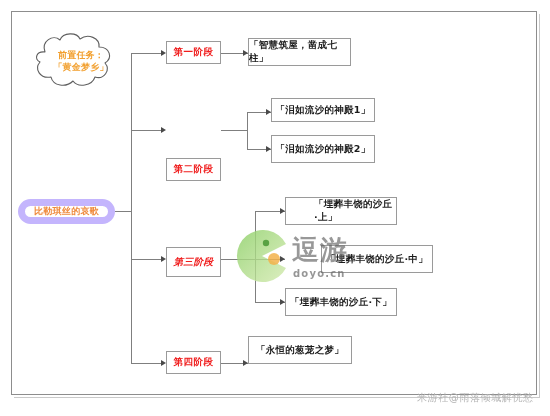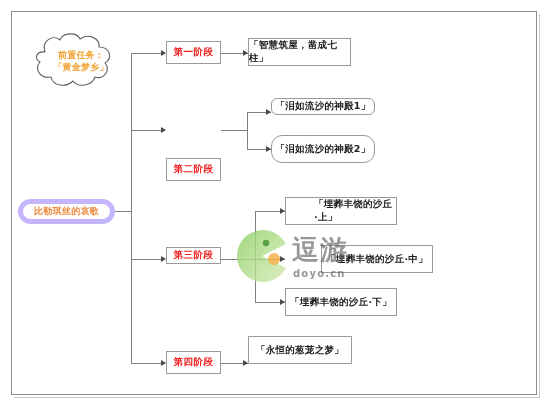--- a/index.html
+++ b/index.html
@@ -39,21 +39,21 @@
   }
   .cloud svg{position:absolute;left:0;top:0;}
   .cloud .ctext{
     position:relative;z-index:2;color:#f2a030;font-weight:bold;font-size:9px;
     letter-spacing:.2px;
     margin-left:16px;
   }
 
   
   .roundnode{
-    position:absolute;border:5px solid #c4b5fd;border-radius:13px;background:#fff;
+    position:absolute;border:7px solid #c4b5fd;border-radius:13px;background:#fff;
     display:flex;align-items:center;justify-content:center;
     color:#ef8a3c;font-weight:bold;font-size:9px;letter-spacing:.3px;
     box-sizing:border-box;
   }
 
   
   .stagebox{
     position:absolute;border:1px solid #9a9a9a;background:#fff;
     display:flex;align-items:center;justify-content:center;
     color:#f01d1d;font-weight:bold;font-size:9.5px;letter-spacing:.5px;
@@ -154,35 +154,35 @@
   <div class="roundnode" style="left:18px;top:199px;width:97px;height:25px;">
     <span>比勒琪丝的哀歌</span>
   </div>
 
   <div class="stagebox" style="left:166px;top:41px;width:55px;height:23px;">
     <span>第一阶段</span>
   </div>
   <div class="stagebox" style="left:166px;top:118px;width:55px;height:23px;margin-top:40px;">
     <span>第二阶段</span>
   </div>
-  <div class="stagebox" style="left:166px;top:247px;width:55px;height:17px;">
+  <div class="stagebox" style="left:166px;top:247px;width:55px;height:30px;font-style:italic;">
     <span>第三阶段</span>
   </div>
   <div class="stagebox" style="left:166px;top:351px;width:55px;height:23px;">
     <span>第四阶段</span>
   </div>
 
   <div class="resbox" style="left:248px;top:38px;width:103px;height:28px;">
     <span>「智慧筑屋，凿成七柱」</span>
   </div>
 
-  <div class="resbox" style="left:271px;top:98px;width:104px;height:17px;border-radius:6px;">
+  <div class="resbox" style="left:271px;top:98px;width:104px;height:24px;">
     <span>「泪如流沙的神殿1」</span>
   </div>
-  <div class="resbox" style="left:271px;top:135px;width:104px;height:28px;border-radius:11px;">
+  <div class="resbox" style="left:271px;top:135px;width:104px;height:28px;">
     <span>「泪如流沙的神殿2」</span>
   </div>
 
   <div class="resbox" style="left:285px;top:197px;width:112px;height:28px;padding-left:28px;">
     <span>「埋葬丰饶的沙丘·上」</span>
   </div>
   <div class="resbox" style="left:285px;top:245px;width:112px;height:28px;margin-left:36px;">
     <span>「埋葬丰饶的沙丘·中」</span>
   </div>
   <div class="resbox" style="left:285px;top:288px;width:112px;height:28px;">
@@ -202,14 +202,15 @@
         </linearGradient>
       </defs>
       <path d="M26 26 L50 14 A26 26 0 1 0 50 38 Z" fill="url(#g1)"></path>
       <circle cx="30" cy="13" r="3.2" fill="#4e9b3a" opacity=".9"></circle>
       <circle cx="38" cy="29" r="6" fill="#f2b24a" opacity=".85"></circle>
     </svg>
     <div class="wm-word">逗游</div>
     <div class="wm-sub">doyo.cn</div>
   </div>
 
+  <div class="wm2">米游社@雨落倾城解忧愁</div>
 
 </div>
 
 </body></html>

